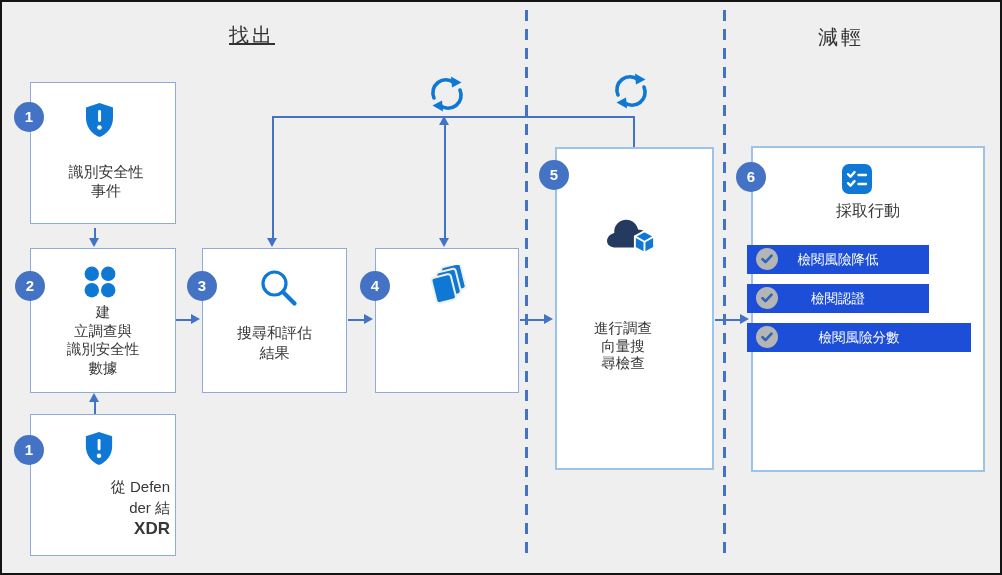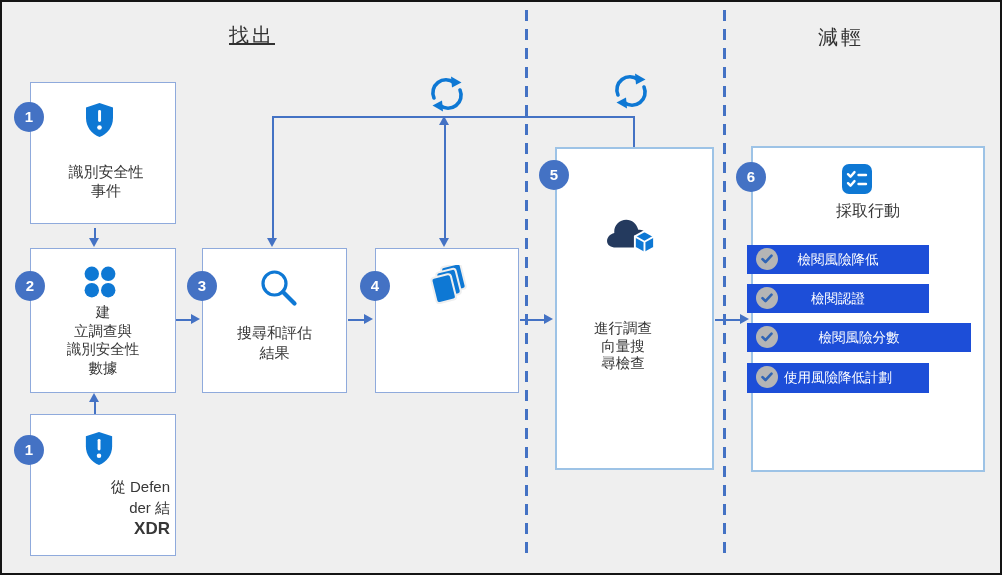--- a/index.html
+++ b/index.html
@@ -179,22 +179,14 @@
     <span class="lbl">檢閱認證</span>
   </div>
   <div class="btn" style="top:321px;padding-left:42px;">
     <span class="chk">
       <svg width="22" height="22" viewBox="0 0 22 22">
           <path d="M6.5,11.2 l3,3 l6,-6.5" fill="none" stroke="#2f64b5" stroke-width="2.6" stroke-linecap="round" stroke-linejoin="round"></path>
         </svg>
     </span>
     <span class="lbl">檢閱風險分數</span>
   </div>
-  <div class="btn" style="top:361px;height:30px;">
-    <span class="chk">
-      <svg width="22" height="22" viewBox="0 0 22 22">
-          <path d="M6.5,11.2 l3,3 l6,-6.5" fill="none" stroke="#2f64b5" stroke-width="2.6" stroke-linecap="round" stroke-linejoin="round"></path>
-        </svg>
-    </span>
-    <span class="lbl" style="line-height:30px;">使用風險降低計劃</span>
-  </div>
 
 </div>
 
 </body></html>

